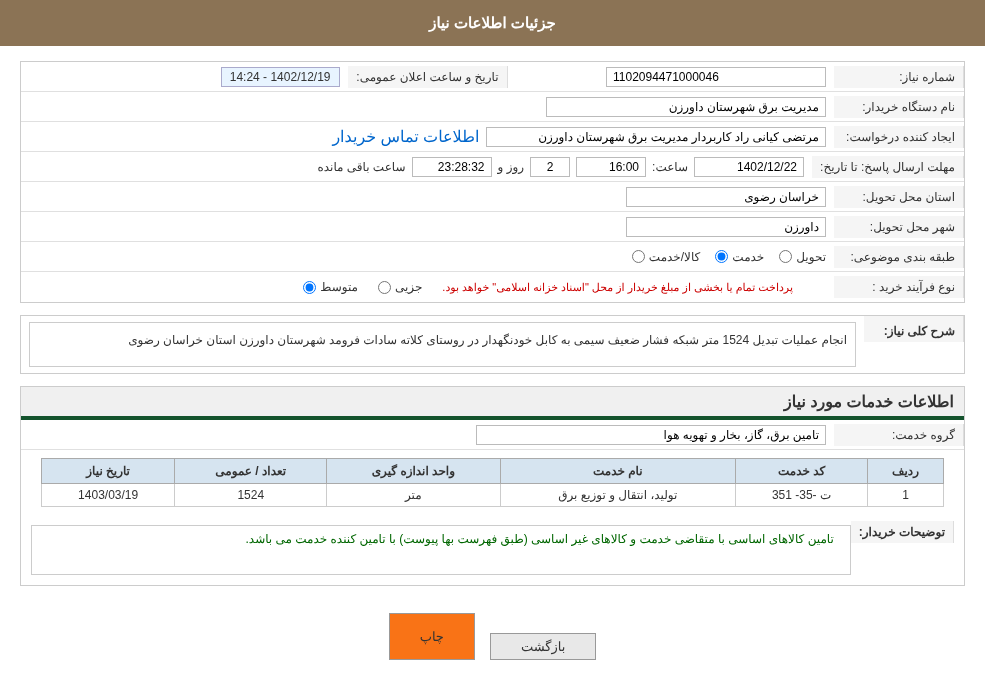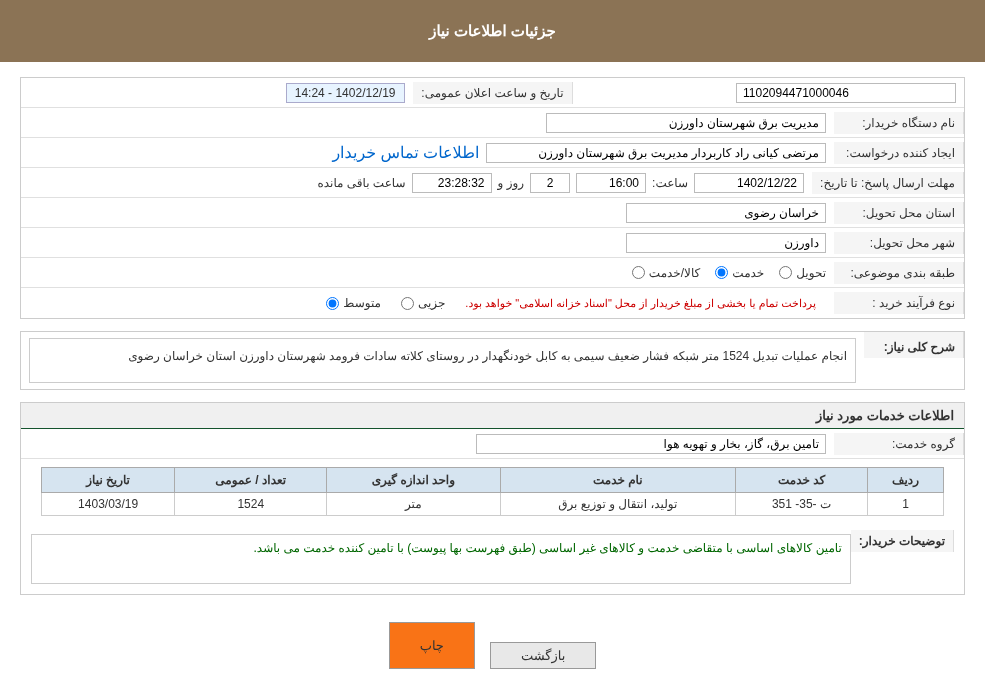--- a/index.html
+++ b/index.html
@@ -13,21 +13,21 @@
     .page-container {
       width: 985px;
       min-height: 691px;
       background: #fff;
       margin: 0 auto;
     }
     .header-bar {
       background: #8B7355;
       color: #fff;
       text-align: center;
-      padding: 22px 0;
+      padding: 14px 0;
       font-size: 15px;
       font-weight: bold;
     }
     .content-area {
       padding: 15px 20px;
     }
     .form-section {
       border: 1px solid #ccc;
       margin-bottom: 12px;
       background: #fff;
@@ -72,24 +72,24 @@
       padding: 2px 8px;
       font-size: 12px;
     }
     .link-text {
       color: #0066cc;
       cursor: pointer;
       font-size: 16px;
     }
     .section-title {
       background: #f0f0f0;
-      border-bottom: 1px solid #14532d;
+      border-bottom: 4px solid #14532d;
       padding: 5px 10px;
       font-weight: bold;
-      font-size: 13px;
+      font-size: 16px;
       color: #333;
     }
     .radio-group {
       display: flex;
       gap: 15px;
       align-items: center;
       flex-direction: row-reverse;
       justify-content: flex-end;
     }
     .radio-label {
@@ -123,21 +123,21 @@
       text-align: center;
       font-weight: bold;
     }
     td {
       border: 1px solid #ccc;
       padding: 4px 8px;
       text-align: center;
     }
     .notes-box {
       border: 1px solid #ccc;
-      padding: 6px 8px;
+      padding: 6px 16px;
       min-height: 50px;
       font-size: 12px;
       direction: rtl;
       color: #006600;
       margin: 4px 0;
     }
     .buttons-row {
       display: flex;
       justify-content: center;
       gap: 15px;
@@ -204,20 +204,21 @@
 
   <div class="header-bar">
     <span>جزئیات اطلاعات نیاز</span>
   </div>
 
   <div class="content-area">
 
     <div class="form-section relative-wrap">
 
       <div class="form-row">
+        <div class="label-cell">شماره نیاز:</div>
         <div class="value-cell">
           <input class="input-box need-id-box" type="text" readonly="" value="1102094471000046" style="">
         </div>
         <div class="label-cell" style="min-width:160px;">تاریخ و ساعت اعلان عمومی:</div>
         <div class="value-cell">
           <span class="date-highlight">1402/12/19 - 14:24</span>
         </div>
       </div>
 
       <div class="form-row">
@@ -290,21 +291,21 @@
         <div class="value-cell">
           <div class="inline-inputs" style="flex-direction: row-reverse; justify-content: flex-end; gap: 20px;">
             <label class="radio-label">
               <span>متوسط</span>
               <input type="radio" name="process" checked="" style="">
             </label>
             <label class="radio-label">
               <span>جزیی</span>
               <input type="radio" name="process" style="">
             </label>
-            <span class="warning-text" style="margin-right: 10px;">پرداخت تمام یا بخشی از مبلغ خریدار از محل "اسناد خزانه اسلامی" خواهد بود.</span>
+            <span class="warning-text" style="margin-right: 33px;">پرداخت تمام یا بخشی از مبلغ خریدار از محل "اسناد خزانه اسلامی" خواهد بود.</span>
           </div>
         </div>
       </div>
 
     </div>
 
     <div class="form-section">
       <div style="display:flex; align-items: flex-start;">
         <div class="label-cell" style="font-weight:bold; padding-top:8px; min-width:100px;">شرح کلی نیاز:</div>
         <div class="description-box" style="flex:1; margin:6px 8px; min-height:45px;">انجام عملیات تبدیل 1524 متر شبکه فشار ضعیف سیمی به کابل خودنگهدار در روستای کلاته سادات فرومد شهرستان داورزن استان خراسان رضوی</div>

